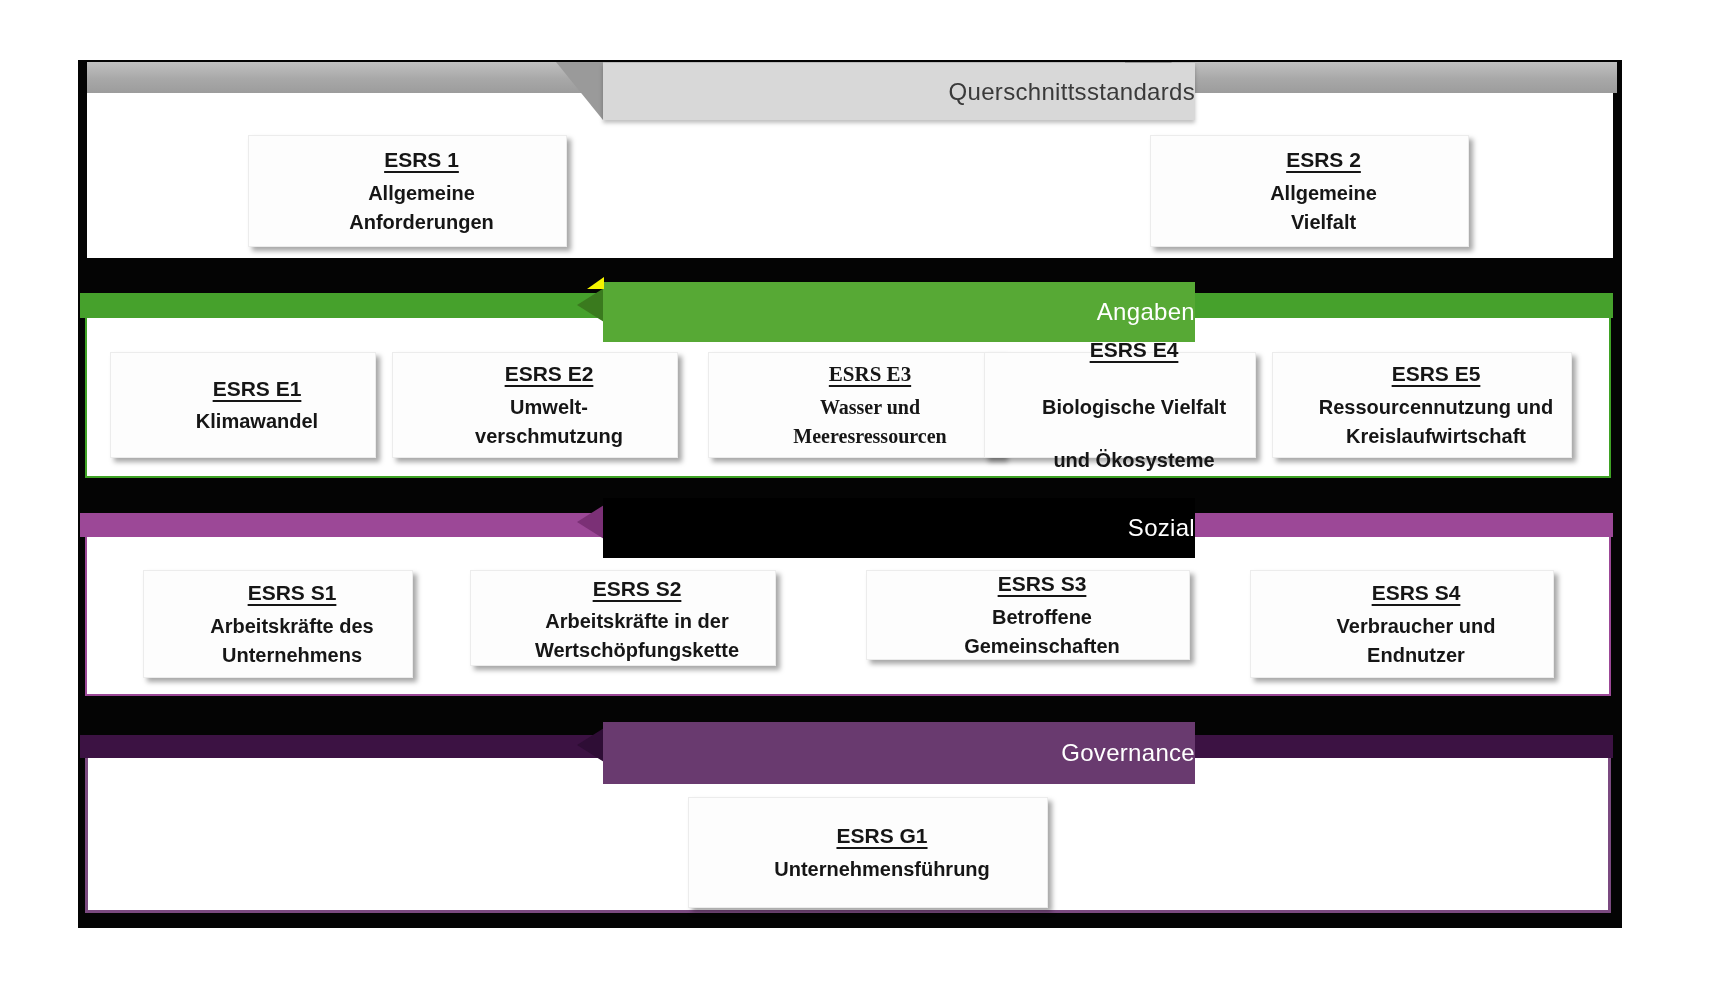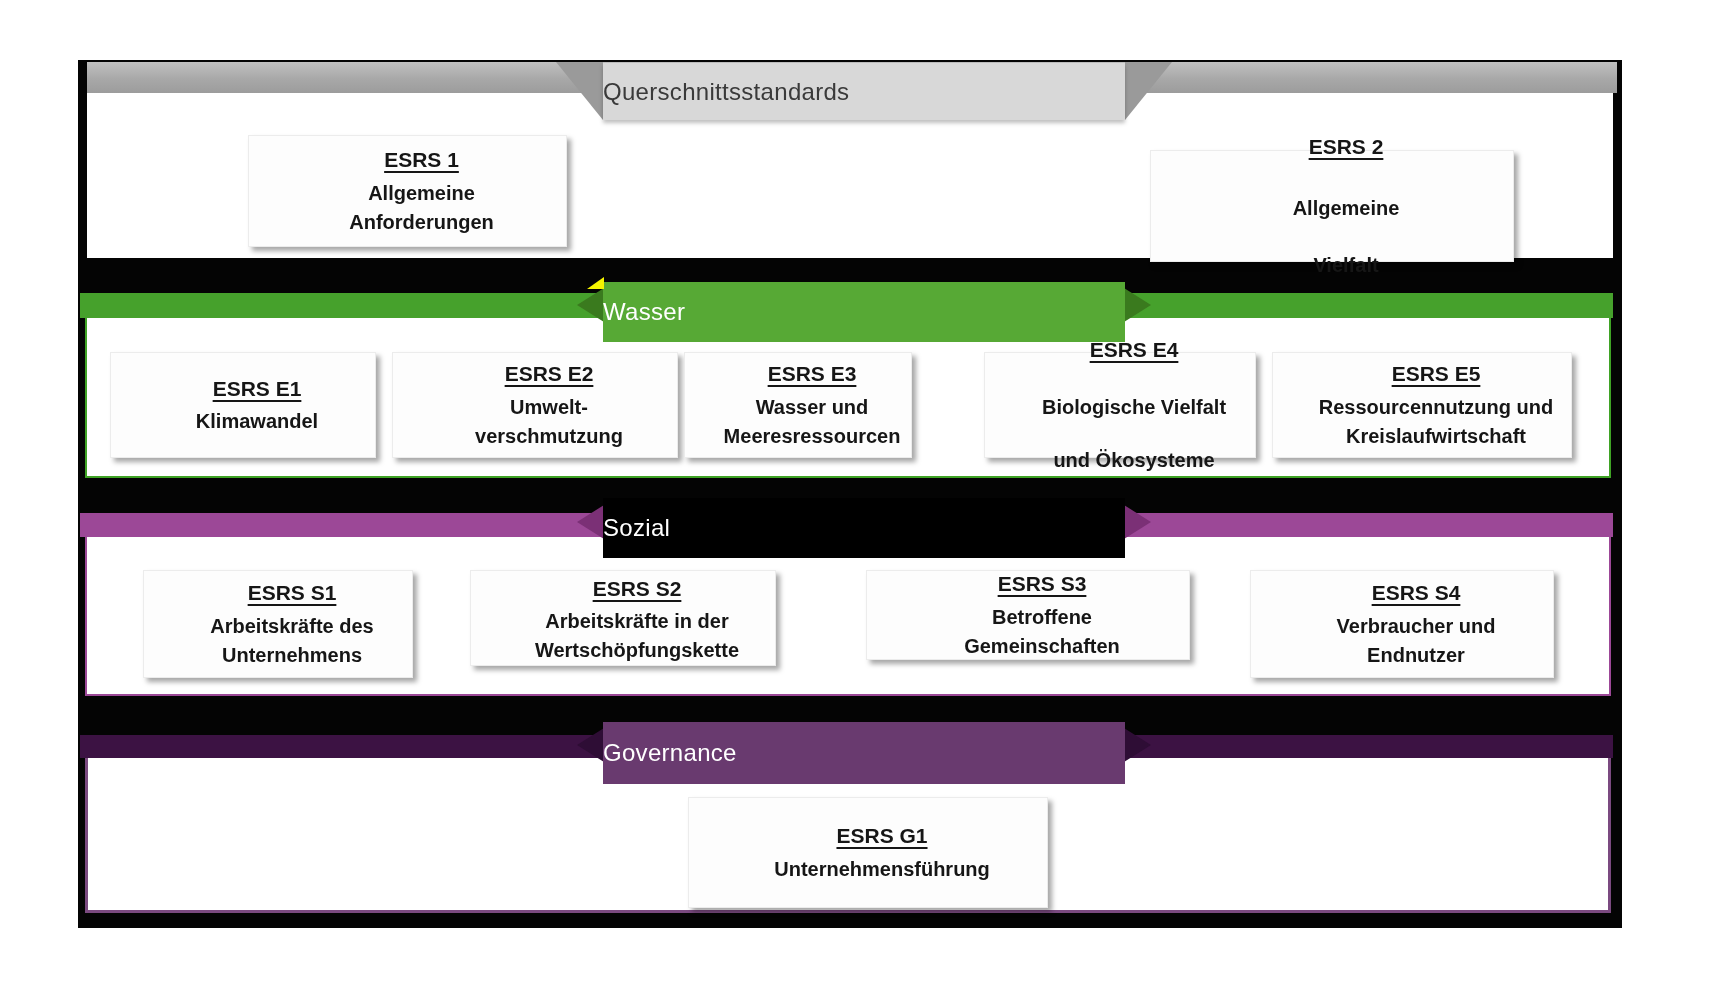--- a/index.html
+++ b/index.html
@@ -26,22 +26,22 @@
   .band-sozial     { top: 513px; height: 24px; background: #9c4897; }
   .band-governance { top: 735px; height: 23px; background: #3c1243; }
   
   .content { position: absolute; background: #ffffff; }
   .content-1 { left: 87px; top: 93px;  width: 1526px; height: 165px; }
   .content-2 { left: 85px; top: 318px; width: 1526px; height: 160px; border: 2px solid #3fa325; border-top: none; }
   .content-3 { left: 85px; top: 537px; width: 1526px; height: 159px; border: 2px solid #9c4897; border-top: none; }
   .content-4 { left: 85px; top: 758px; width: 1526px; height: 155px; border: 3px solid #7b4a80; border-top: none; }
   
   .banner {
-    position: absolute; left: 603px; width: 522px;
-    display: flex; align-items: center; justify-content: flex-start;
+    position: absolute; left: 603px; width: 592px;
+    display: flex; align-items: center; justify-content: flex-end;
     font-size: 24px; letter-spacing: 0.3px;
     z-index: 5;
   }
   .banner-1 { top: 63px;  height: 57px; background: #d8d8d8; color: #3a3a3a; box-shadow: 0 3px 4px rgba(0,0,0,0.25); }
   .banner-2 { top: 282px; height: 60px; background: #57a935; color: #ffffff; }
   .banner-3 { top: 498px; height: 60px; background: #000000; color: #ffffff; }
   .banner-4 { top: 722px; height: 62px; background: #693a6f; color: #ffffff; }
   .fold { position: absolute; z-index: 4; }
   .fold-gray-l   { left: 556px;  top: 62px;  width: 47px; height: 58px; background: #9a9a9a; clip-path: polygon(0 0, 100% 0, 100% 100%); }
   .fold-gray-r   { left: 1125px; top: 62px;  width: 47px; height: 58px; background: #9a9a9a; clip-path: polygon(0 0, 100% 0, 0 100%); }
@@ -69,25 +69,25 @@
   }
   .sbox .code {
     font-size: 21px;
     text-decoration: underline;
     text-decoration-thickness: 2px;
     text-underline-offset: 4px;
     margin-bottom: 3px;
   }
   
   .box-esrs1 { left: 248px;  top: 135px; width: 319px; height: 112px; }
-  .box-esrs2 { left: 1150px; top: 150px; width: 364px; height: 112px; gap: 28px; }
+  .box-esrs2 { left: 1150px; top: 135px; width: 319px; height: 112px; }
   
   .box-e1 { left: 110px;  top: 352px; width: 266px; height: 106px; }
   .box-e2 { left: 392px;  top: 352px; width: 286px; height: 106px; }
-  .box-e3 { left: 684px;  top: 352px; width: 228px; height: 106px; }
+  .box-e3 { left: 708px;  top: 352px; width: 296px; height: 106px; font-family: Liberation Serif, serif; }
   .box-e4 { left: 984px;  top: 352px; width: 272px; height: 106px; gap: 24px; }
   .box-e5 { left: 1272px; top: 352px; width: 300px; height: 106px; }
   
   .box-s1 { left: 143px;  top: 570px; width: 270px; height: 108px; }
   .box-s2 { left: 470px;  top: 570px; width: 306px; height: 96px; justify-content: flex-end; }
   .box-s3 { left: 866px;  top: 570px; width: 324px; height: 90px; }
   .box-s4 { left: 1250px; top: 570px; width: 304px; height: 108px; }
   
   .box-g1 { left: 688px;  top: 797px; width: 360px; height: 111px; }
 </style>
@@ -114,21 +114,21 @@
   <div class="bline">Allgemeine</div>
   <div class="bline">Vielfalt</div>
 </div>
 
 <div class="band band-umwelt"></div>
 <div class="content content-2"></div>
 <div class="fold fold-l fold-umwelt-l"></div>
 <div class="fold fold-r fold-umwelt-r"></div>
 <div class="yellow-artifact"></div>
 <div class="banner banner-2">
-  <span>Wasser</span>
+  <span>Angaben</span>
 </div>
 
 <div class="sbox box-e1">
   <div class="code">ESRS E1</div>
   <div class="bline">Klimawandel</div>
   <div class="bline"></div>
 </div>
 <div class="sbox box-e2">
   <div class="code">ESRS E2</div>
   <div class="bline">Umwelt-</div>

